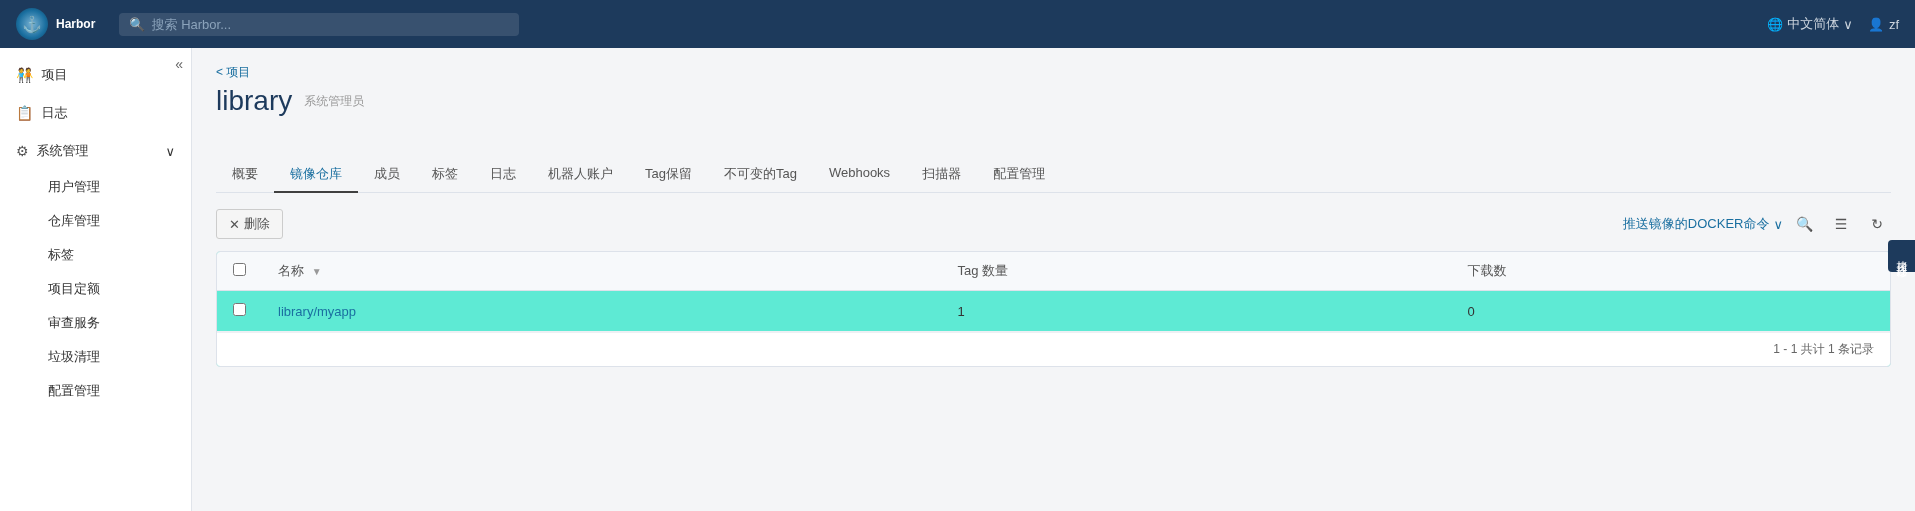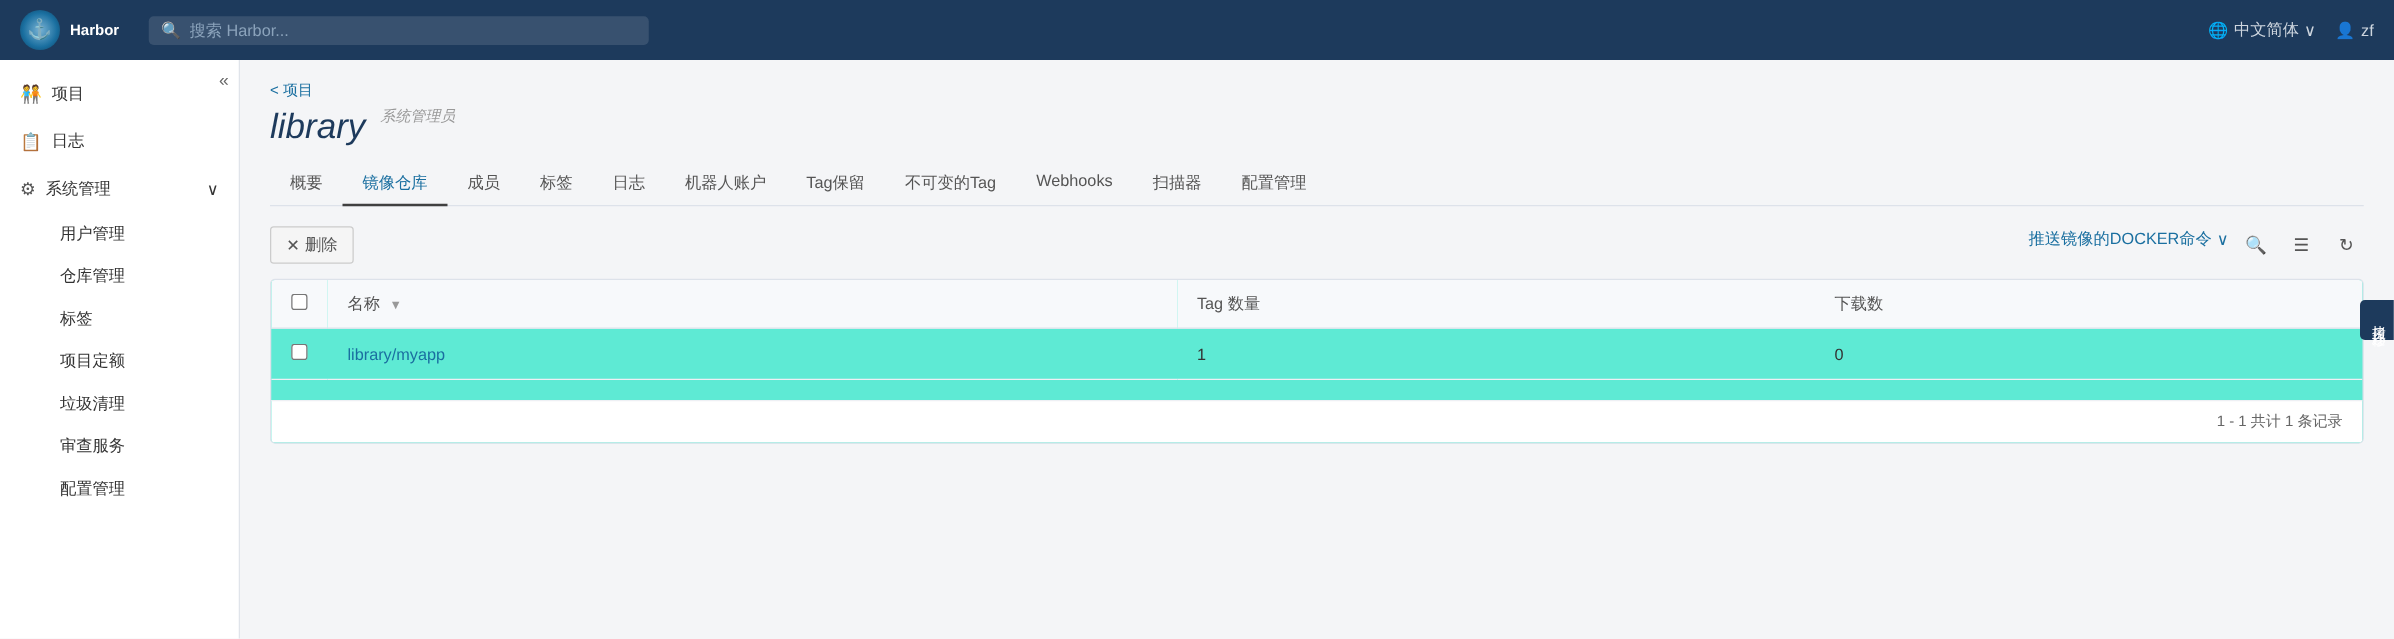--- a/index.html
+++ b/index.html
@@ -82,44 +82,44 @@
     }
 
     
     .breadcrumb {
       font-size: 12px; color: #1a6fa0; margin-bottom: 4px; cursor: pointer;
     }
     .breadcrumb span { color: #1a6fa0; }
 
     
     .page-title-row {
-      display: flex; align-items: flex-start; gap: 12px; margin-bottom: 12px; font-style: italic;
+      display: flex; align-items: center; gap: 12px; margin-bottom: 0;
     }
     .page-title {
       font-size: 28px; font-weight: 300; color: #1d3a5c;
     }
     .page-subtitle {
       font-size: 12px; color: #999;
     }
 
     
     .tabs {
       display: flex; gap: 0; border-bottom: 1px solid #dde2ea; margin-bottom: 16px;
     }
     .tab-item {
-      padding: 8px 16px; font-size: 13px; color: #555; cursor: pointer; border-bottom: 2px solid transparent; margin-bottom: -1px;
+      padding: 8px 16px; font-size: 13px; color: #555; cursor: pointer; border-bottom: 2px solid transparent; margin-bottom: -1px; margin-top: 40px;
     }
     .tab-item.active { color: #1a6fa0; border-bottom: 2px solid #404040; font-weight: 500; }
 
     
     .toolbar {
       display: flex; align-items: center; justify-content: space-between; margin-bottom: 12px;
     }
     .toolbar-left { display: flex; align-items: center; gap: 8px; }
-    .toolbar-right { display: flex; align-items: flex-start; gap: 8px; }
+    .toolbar-right { display: flex; align-items: center; gap: 8px; }
 
     .btn-delete {
       display: flex; align-items: center; gap: 4px;
       padding: 5px 12px; border: 1px solid #ccc; background: #f5f5f5;
       border-radius: 3px; cursor: pointer; font-size: 13px; color: #555;
     }
 
     .btn-push-cmd {
       display: flex; align-items: center; gap: 4px;
       color: #1a6fa0; font-size: 13px; cursor: pointer; font-weight: 500;
@@ -151,21 +151,21 @@
       padding: 12px 16px; font-size: 13px; color: #333;
     }
     .data-table td.link-cell a {
       color: #1a6fa0; text-decoration: none;
     }
     .checkbox-cell { width: 40px; }
 
     
     .pagination-row {
       display: flex; justify-content: flex-end; padding: 8px 16px;
-      font-size: 12px; color: #666; background: #fff; border-top: 1px solid #eef0f4; margin-top: 16px;
+      font-size: 12px; color: #666; background: #fff; border-top: 1px solid #eef0f4;
     }
 
     
     .right-hint {
       position: fixed; right: 0; top: 50%; transform: translateY(-50%);
       background: #1d3a5c; color: #fff; font-size: 11px;
       writing-mode: vertical-rl; text-orientation: mixed;
       padding: 12px 6px; border-radius: 4px 0 0 4px; cursor: pointer;
       line-height: 1.4; letter-spacing: 2px;
     }
@@ -225,24 +225,24 @@
       <div class="sidebar-item">
         <span>仓库管理</span>
       </div>
       <div class="sidebar-item">
         <span>标签</span>
       </div>
       <div class="sidebar-item">
         <span>项目定额</span>
       </div>
       <div class="sidebar-item">
+        <span>审查服务</span>
+      </div>
+      <div class="sidebar-item">
         <span>垃圾清理</span>
-      </div>
-      <div class="sidebar-item">
-        <span>审查服务</span>
       </div>
       <div class="sidebar-item">
         <span>配置管理</span>
       </div>
     </div>
   </aside>
 
   <main class="main-content">
 
     <div class="breadcrumb">

